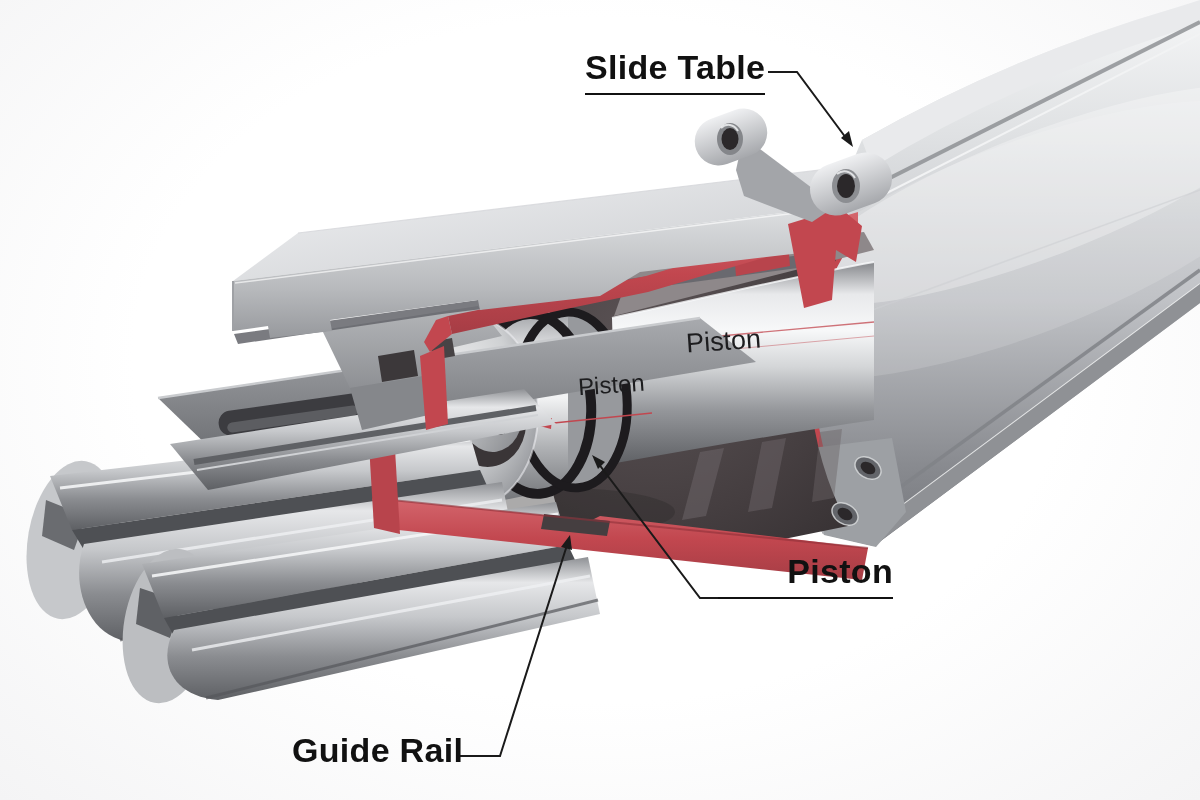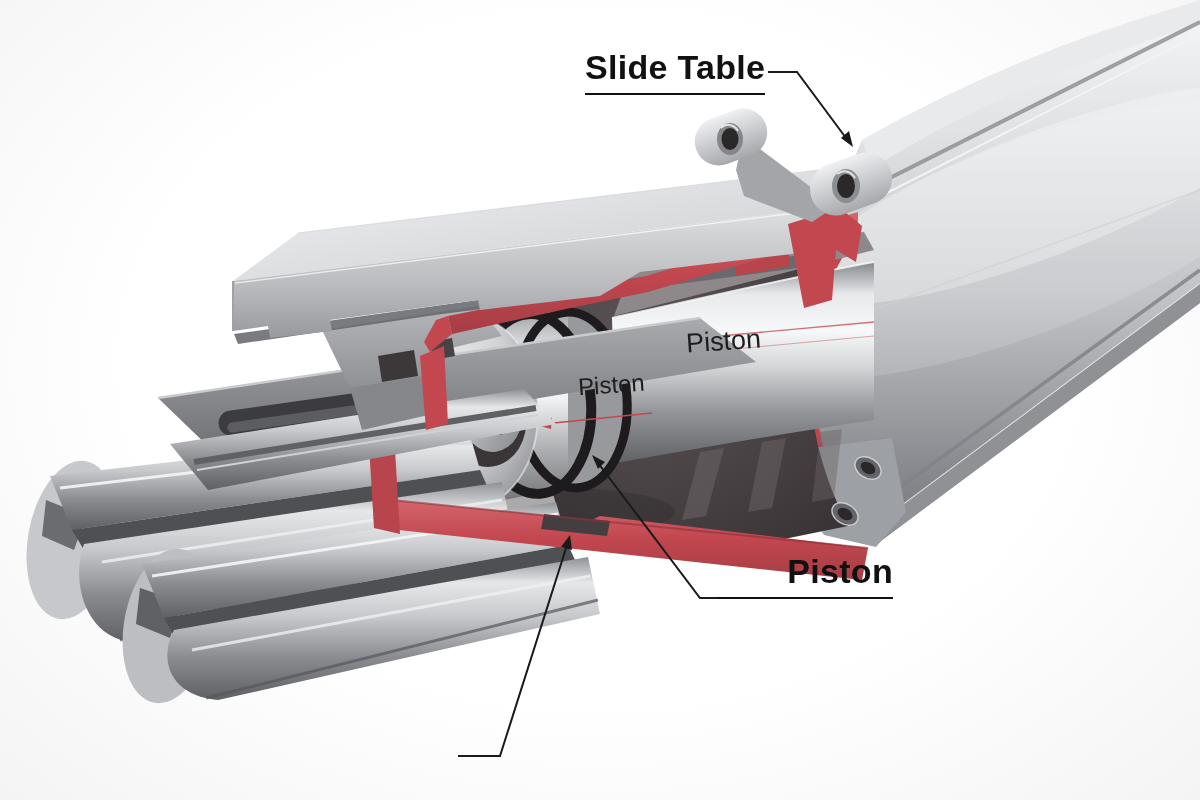--- a/index.html
+++ b/index.html
@@ -252,18 +252,19 @@
     <polygon points="853,147 841,138 849,131"></polygon>
     <polygon points="592,455 605,462 598,469"></polygon>
     <polygon points="570,535 572,550 561,547"></polygon>
   </g>
 </svg>
 
 <div class="callout underlined" style="left:585px;top:50px;width:180px;text-align:left;">Slide Table</div>
 
 <div class="callout underlined" style="left:718px;top:554px;width:175px;text-align:right;">Piston</div>
 
+<div class="callout" style="left:292px;top:733px;">Guide Rail</div>
 
 <div class="marking" style="left:686px;top:326px;">Piston</div>
 
 <div class="marking small" style="left:578px;top:371px;">Piston</div>
 
 </div>
 
 </body></html>

